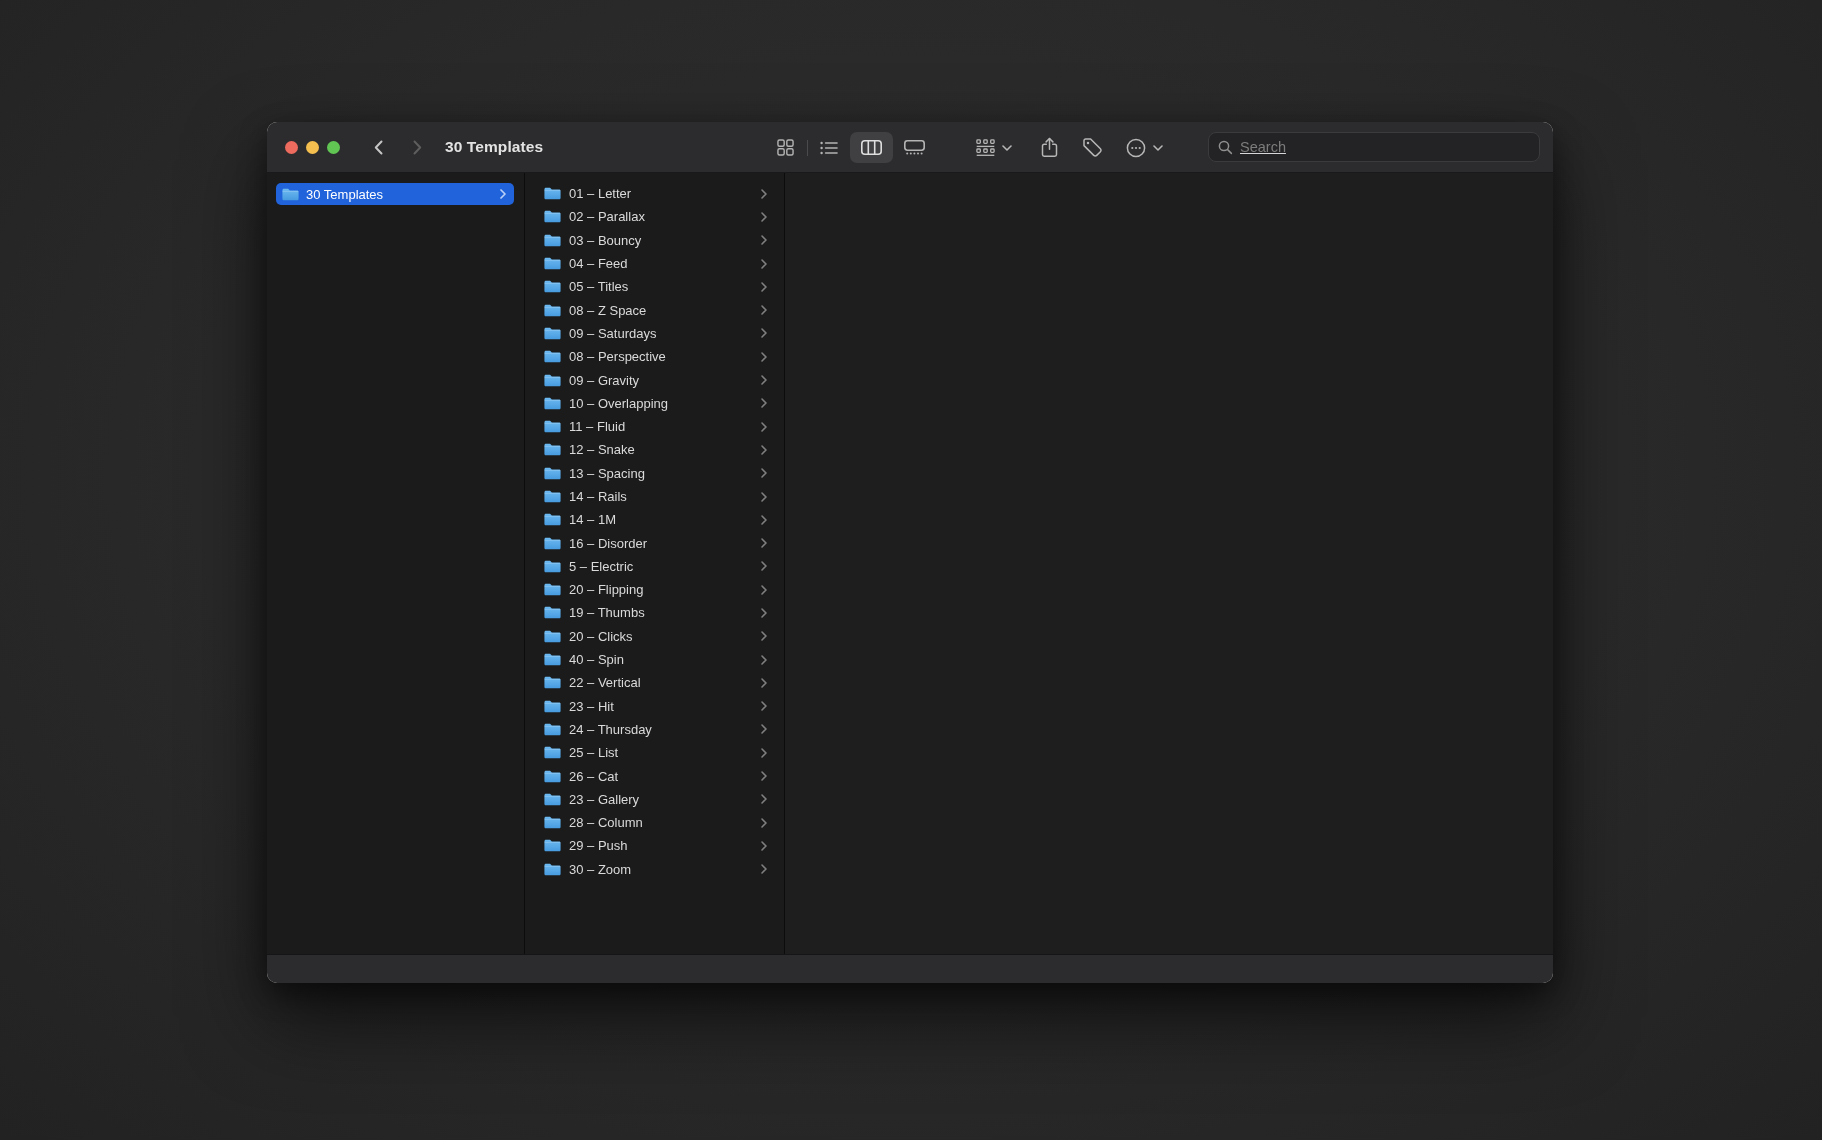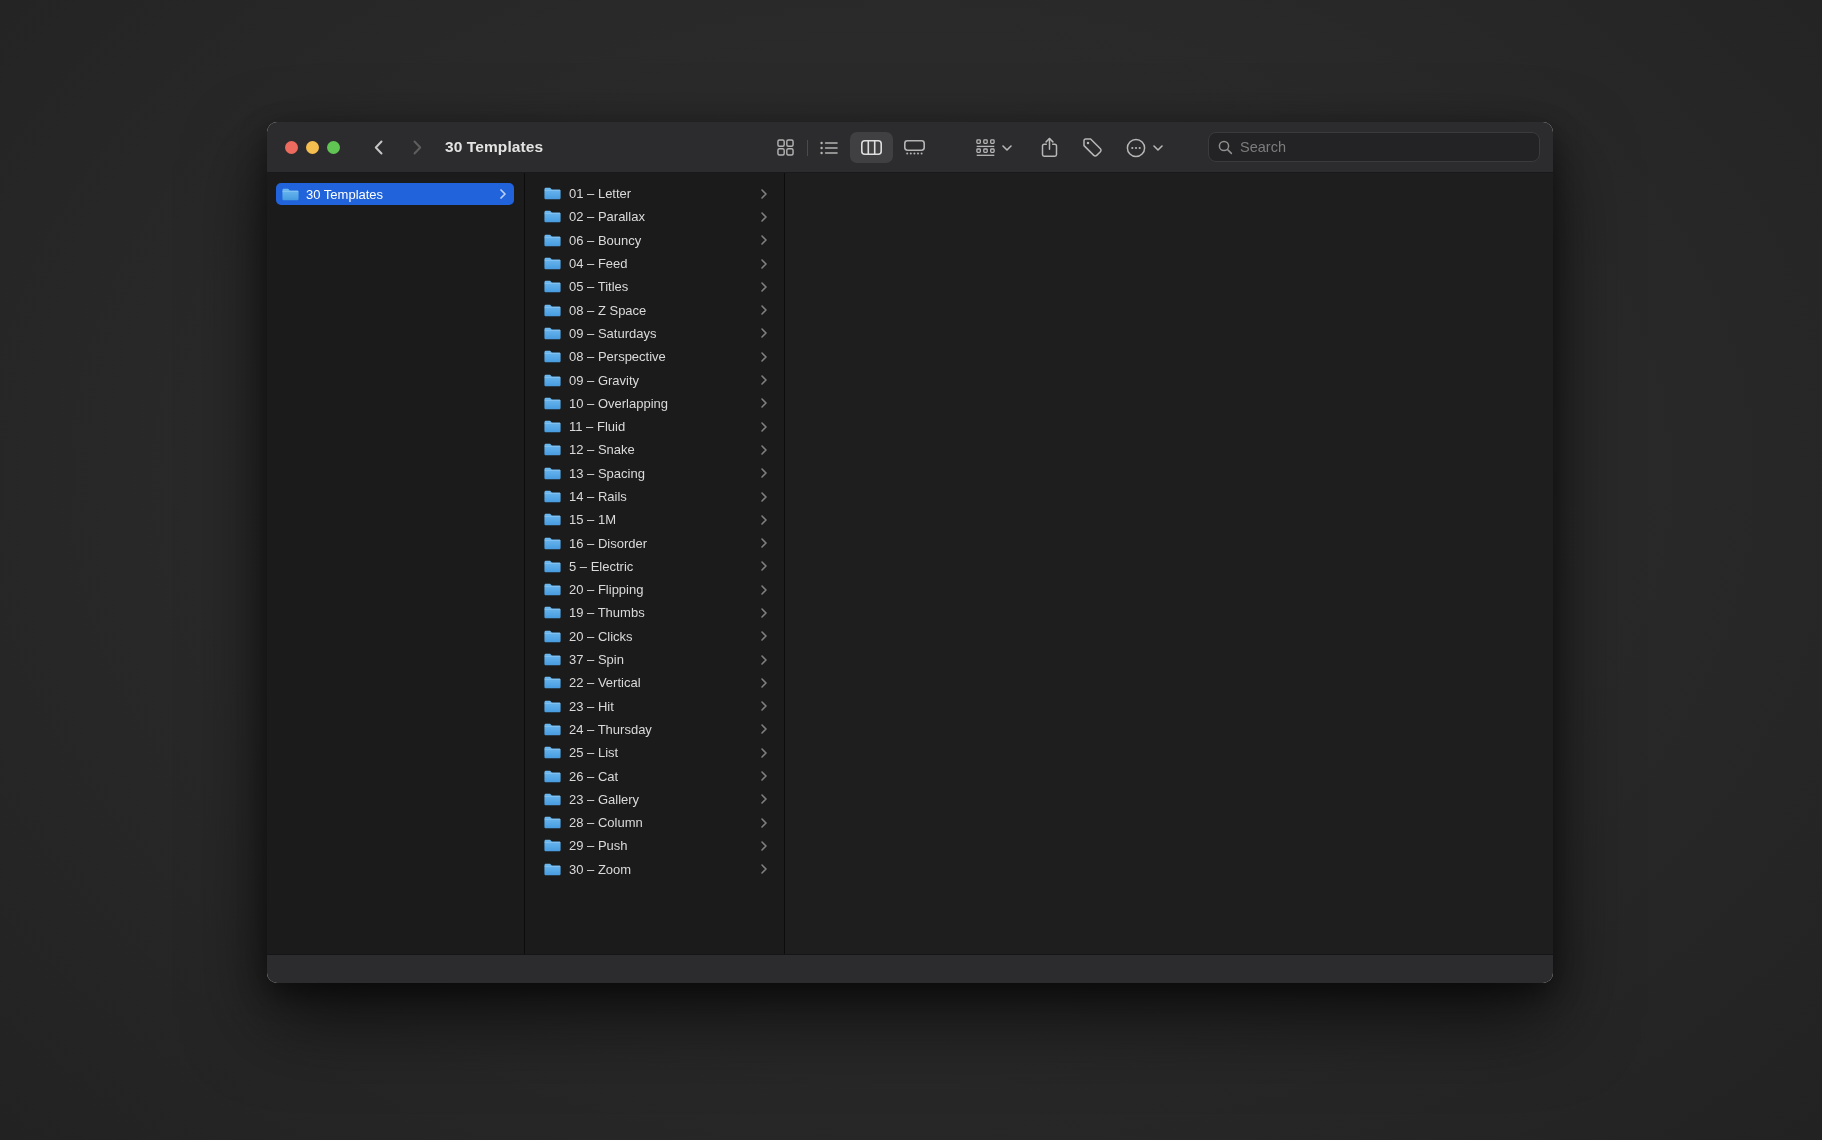--- a/index.html
+++ b/index.html
@@ -53,21 +53,21 @@
   .tb-more  { left:853px; width:48px; gap:7px; }
 
   .searchfield {
     position:absolute; left:941px; top:10px; width:332px; height:30px;
     background:#232224; border:1px solid #3b3a3c; border-radius:8px;
     display:flex; align-items:center; padding:0 9px; gap:7px;
   }
   .searchfield svg { flex:0 0 auto; color:#8f8f8f; }
   .searchfield input {
     flex:1; background:transparent; border:none; outline:none;
-    font-family:"Liberation Sans", sans-serif; font-size:14.5px; color:#d8d8d8;
+    font-family:"Liberation Sans", sans-serif; font-size:14.5px; color:#d8d8d8;text-decoration:underline;
   }
   .searchfield input::placeholder { color:#7c7c7c; }
 
   
   .content { flex:1; display:flex; min-height:0; background:#1b1b1b; }
   .col { height:100%; }
   .col1 { flex:0 0 258px; border-right:1px solid #0c0c0c; padding-top:10px; background:#1b1b1b; }
   .col2 { flex:0 0 260px; border-right:1px solid #0c0c0c; padding-top:9px; background:#1b1b1b; }
   .col3 { flex:1; background:#1e1e1e; border-radius:0; }
 
@@ -275,21 +275,21 @@
               <path d="M1 1 L5 5 L1 9" fill="none" stroke="currentColor" stroke-width="1.6" stroke-linecap="round" stroke-linejoin="round"></path>
             </svg>
     </span>
   </div>
 
   <div class="frow">
     <svg class="fldicon" viewBox="0 0 20 15">
       <path d="M0.5 2.3 C0.5 1.35 1.25 0.6 2.2 0.6 H7.1 L9.2 2.7 H17.8 C18.75 2.7 19.5 3.45 19.5 4.4 V12.7 C19.5 13.65 18.75 14.4 17.8 14.4 H2.2 C1.25 14.4 0.5 13.65 0.5 12.7 Z" fill="url(#folderGrad)"></path>
       <path d="M0.5 3.6 H19.5 V4.6 H0.5 Z" fill="#ffffff" opacity="0.22"></path>
     </svg>
-    <span class="label">06 – Bouncy</span>
+    <span class="label">03 – Bouncy</span>
     <span class="chev">
       <svg width="6" height="10" viewBox="0 0 6 10">
               <path d="M1 1 L5 5 L1 9" fill="none" stroke="currentColor" stroke-width="1.6" stroke-linecap="round" stroke-linejoin="round"></path>
             </svg>
     </span>
   </div>
 
   <div class="frow">
     <svg class="fldicon" viewBox="0 0 20 15">
       <path d="M0.5 2.3 C0.5 1.35 1.25 0.6 2.2 0.6 H7.1 L9.2 2.7 H17.8 C18.75 2.7 19.5 3.45 19.5 4.4 V12.7 C19.5 13.65 18.75 14.4 17.8 14.4 H2.2 C1.25 14.4 0.5 13.65 0.5 12.7 Z" fill="url(#folderGrad)"></path>
@@ -431,21 +431,21 @@
               <path d="M1 1 L5 5 L1 9" fill="none" stroke="currentColor" stroke-width="1.6" stroke-linecap="round" stroke-linejoin="round"></path>
             </svg>
     </span>
   </div>
 
   <div class="frow">
     <svg class="fldicon" viewBox="0 0 20 15">
       <path d="M0.5 2.3 C0.5 1.35 1.25 0.6 2.2 0.6 H7.1 L9.2 2.7 H17.8 C18.75 2.7 19.5 3.45 19.5 4.4 V12.7 C19.5 13.65 18.75 14.4 17.8 14.4 H2.2 C1.25 14.4 0.5 13.65 0.5 12.7 Z" fill="url(#folderGrad)"></path>
       <path d="M0.5 3.6 H19.5 V4.6 H0.5 Z" fill="#ffffff" opacity="0.22"></path>
     </svg>
-    <span class="label">15 – 1M</span>
+    <span class="label">14 – 1M</span>
     <span class="chev">
       <svg width="6" height="10" viewBox="0 0 6 10">
               <path d="M1 1 L5 5 L1 9" fill="none" stroke="currentColor" stroke-width="1.6" stroke-linecap="round" stroke-linejoin="round"></path>
             </svg>
     </span>
   </div>
 
   <div class="frow">
     <svg class="fldicon" viewBox="0 0 20 15">
       <path d="M0.5 2.3 C0.5 1.35 1.25 0.6 2.2 0.6 H7.1 L9.2 2.7 H17.8 C18.75 2.7 19.5 3.45 19.5 4.4 V12.7 C19.5 13.65 18.75 14.4 17.8 14.4 H2.2 C1.25 14.4 0.5 13.65 0.5 12.7 Z" fill="url(#folderGrad)"></path>
@@ -509,21 +509,21 @@
               <path d="M1 1 L5 5 L1 9" fill="none" stroke="currentColor" stroke-width="1.6" stroke-linecap="round" stroke-linejoin="round"></path>
             </svg>
     </span>
   </div>
 
   <div class="frow">
     <svg class="fldicon" viewBox="0 0 20 15">
       <path d="M0.5 2.3 C0.5 1.35 1.25 0.6 2.2 0.6 H7.1 L9.2 2.7 H17.8 C18.75 2.7 19.5 3.45 19.5 4.4 V12.7 C19.5 13.65 18.75 14.4 17.8 14.4 H2.2 C1.25 14.4 0.5 13.65 0.5 12.7 Z" fill="url(#folderGrad)"></path>
       <path d="M0.5 3.6 H19.5 V4.6 H0.5 Z" fill="#ffffff" opacity="0.22"></path>
     </svg>
-    <span class="label">37 – Spin</span>
+    <span class="label">40 – Spin</span>
     <span class="chev">
       <svg width="6" height="10" viewBox="0 0 6 10">
               <path d="M1 1 L5 5 L1 9" fill="none" stroke="currentColor" stroke-width="1.6" stroke-linecap="round" stroke-linejoin="round"></path>
             </svg>
     </span>
   </div>
 
   <div class="frow">
     <svg class="fldicon" viewBox="0 0 20 15">
       <path d="M0.5 2.3 C0.5 1.35 1.25 0.6 2.2 0.6 H7.1 L9.2 2.7 H17.8 C18.75 2.7 19.5 3.45 19.5 4.4 V12.7 C19.5 13.65 18.75 14.4 17.8 14.4 H2.2 C1.25 14.4 0.5 13.65 0.5 12.7 Z" fill="url(#folderGrad)"></path>

